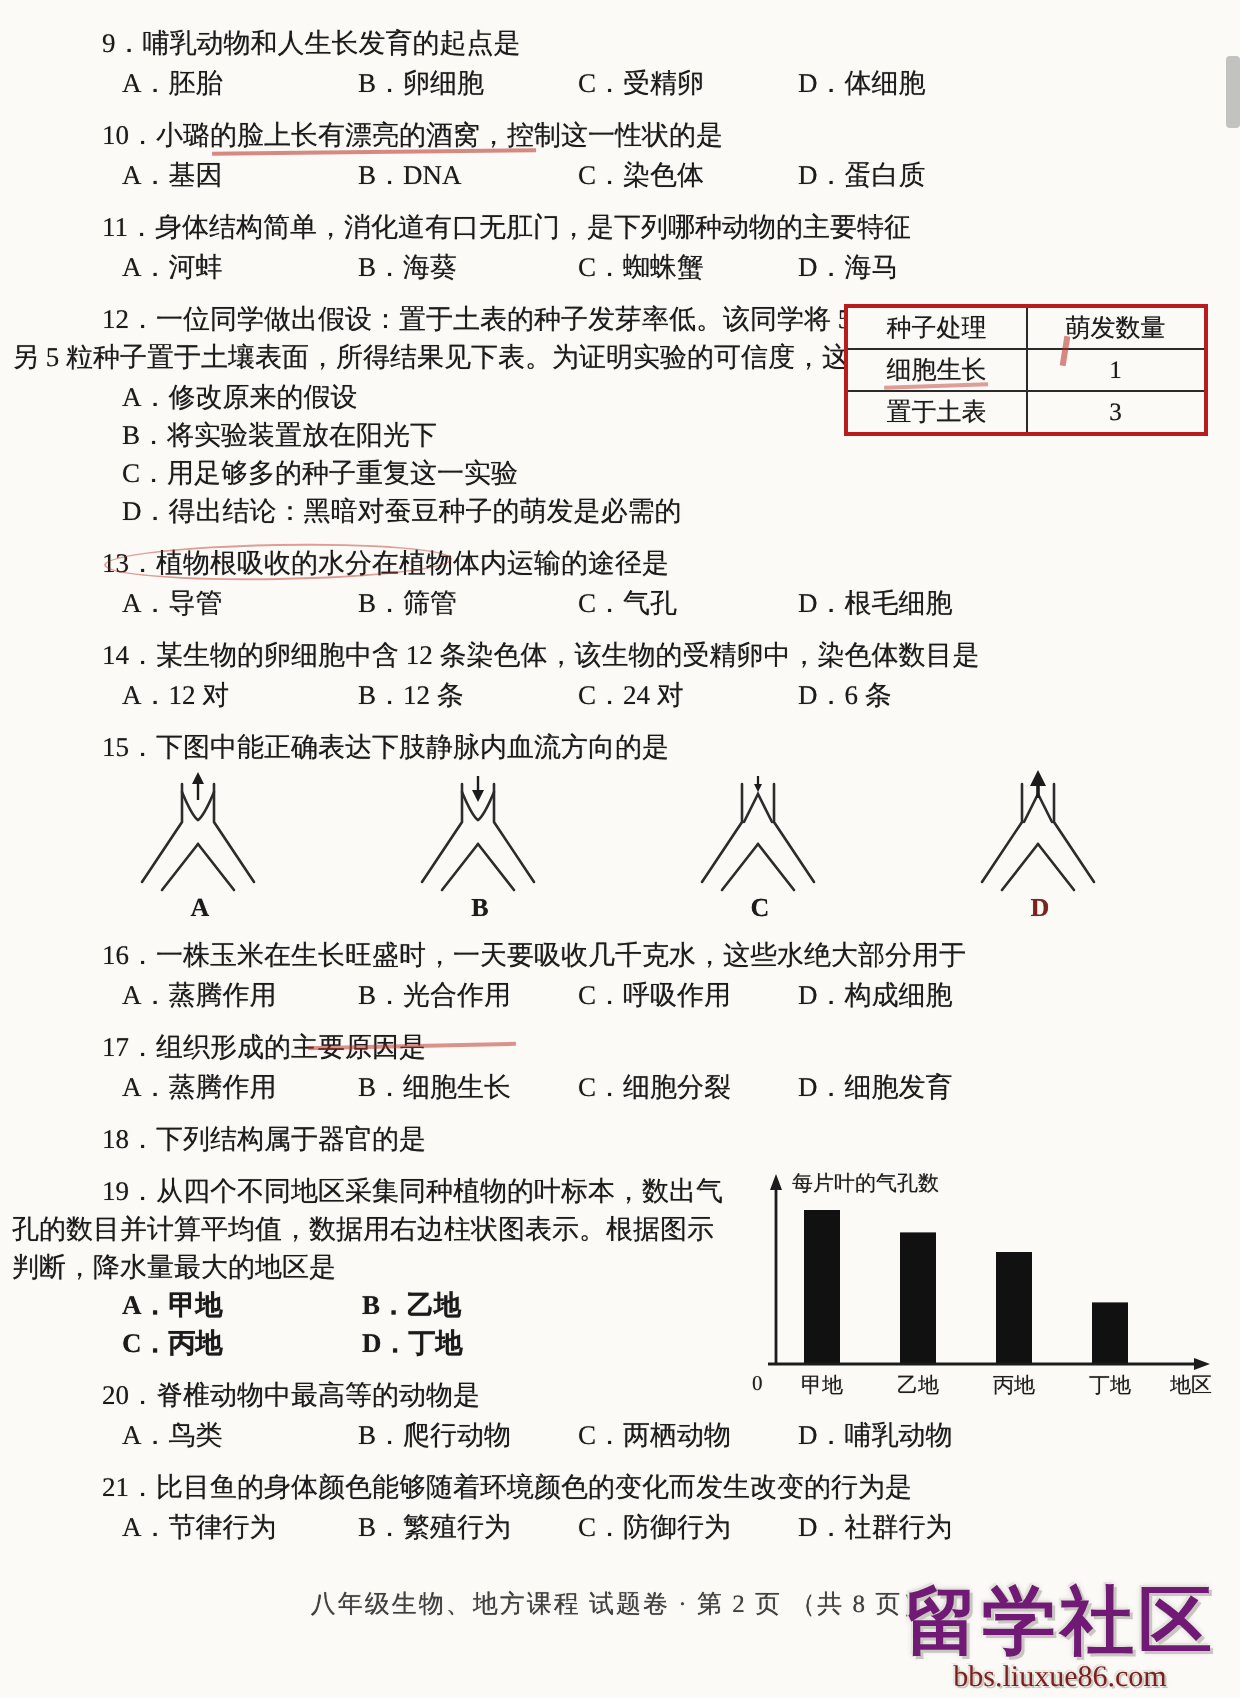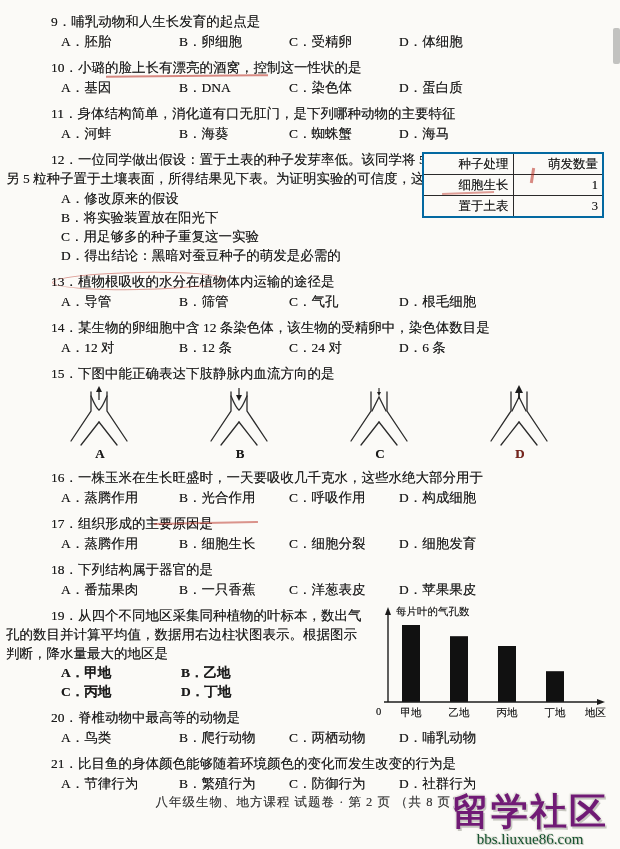--- a/index.html
+++ b/index.html
@@ -17,22 +17,22 @@
   .opt{display:inline-block;}
   .o1{width:118px;}.o2{width:110px;}.o3{width:110px;}
   .opts-col{line-height:19px;padding-left:55px;margin-top:1px;}
   .opts-col div{white-space:nowrap;}
   .opts19 div{line-height:19px;padding-left:55px;white-space:nowrap;}
   .opts19 .opt{width:120px;font-weight:bold;}
 
   
   .seed-table{
     position:absolute;top:2px;right:8px;width:182px;
-    border-collapse:collapse;font-size:12.5px;text-align:right;
-    background:#fbfaf7;border:2px solid #0369a1;
+    border-collapse:collapse;font-size:12.5px;text-align:center;
+    background:#fbfaf7;border:2px solid #b91c1c;
   }
   .seed-table th,.seed-table td{
     border:1px solid #2a2a2a;padding:1px 4px;font-weight:normal;height:18px;
   }
 
   
   .veins{display:flex;padding-left:58px;gap:68px;margin-top:2px;}
   .vein{width:72px;text-align:center;}
   .vein svg{display:block;}
   .vein .vlabel{font-weight:bold;font-size:13px;line-height:14px;}
@@ -46,21 +46,21 @@
     position:absolute;left:0;right:0;top:794px;text-align:center;
     font-size:12.5px;letter-spacing:1px;color:#404040;
   }
 
   .watermark{position:absolute;right:2px;bottom:2px;width:176px;text-align:center;line-height:1;}
   .wm-title{
     font-size:37px;font-weight:bold;letter-spacing:2px;color:#701a75;
     text-shadow:1.5px 1.5px 0 #c7c7c0,-1px -1px 0 #e4e4dd,0 0 3px #cfcfc8;
   }
   .wm-url{
-    font-size:15px;margin-top:2px;color:#14532d;
+    font-size:15px;margin-top:2px;color:#7f1d1d;
     text-shadow:1px 1px 0 #c7c7c0,-1px -1px 0 #e6e6df,0 0 2px #d2d2cb;
   }
 
   .scrollbar-thumb{position:absolute;right:0;top:28px;width:7px;height:36px;background:#c2c2c0;border-radius:2px;}
 
   
   .rmark{position:absolute;pointer-events:none;}
   .r-q10{left:100px;top:12px;width:162px;height:5px;border-bottom:2px solid rgba(186,44,32,.55);transform:rotate(-.6deg);}
   .r-q13{left:46px;top:0;width:172px;height:16px;border:1.5px solid rgba(186,44,32,.45);border-radius:50%;transform:rotate(-1deg);}
   .r-q17{left:148px;top:8px;width:104px;height:3px;border-top:2px solid rgba(186,44,32,.5);transform:rotate(-1.2deg);}
@@ -224,23 +224,20 @@
   <div class="q">
     <div class="stem">17．组织形成的主要原因是</div>
     <div class="rmark r-q17"></div>
     <div class="opts">
       <span class="opt o1">A．蒸腾作用</span><span class="opt o2">B．细胞生长</span><span class="opt o3">C．细胞分裂</span><span class="opt">D．细胞发育</span>
     </div>
   </div>
 
   <div class="q">
     <div class="stem">18．下列结构属于器官的是</div>
-    <div class="opts">
-      <span class="opt o1">A．番茄果肉</span><span class="opt o2">B．一只香蕉</span><span class="opt o3">C．洋葱表皮</span><span class="opt">D．苹果果皮</span>
-    </div>
   </div>
 
   <div class="q">
     <div class="chart">
       <svg width="238" height="118" viewBox="0 0 238 118">
         <g>
             <rect x="30" y="23.0" width="18" height="77.0" fill="#111111"></rect>
             <rect x="78" y="34.2" width="18" height="65.8" fill="#111111"></rect>
             <rect x="126" y="44.0" width="18" height="56.0" fill="#111111"></rect>
             <rect x="174" y="69.2" width="18" height="30.8" fill="#111111"></rect>

